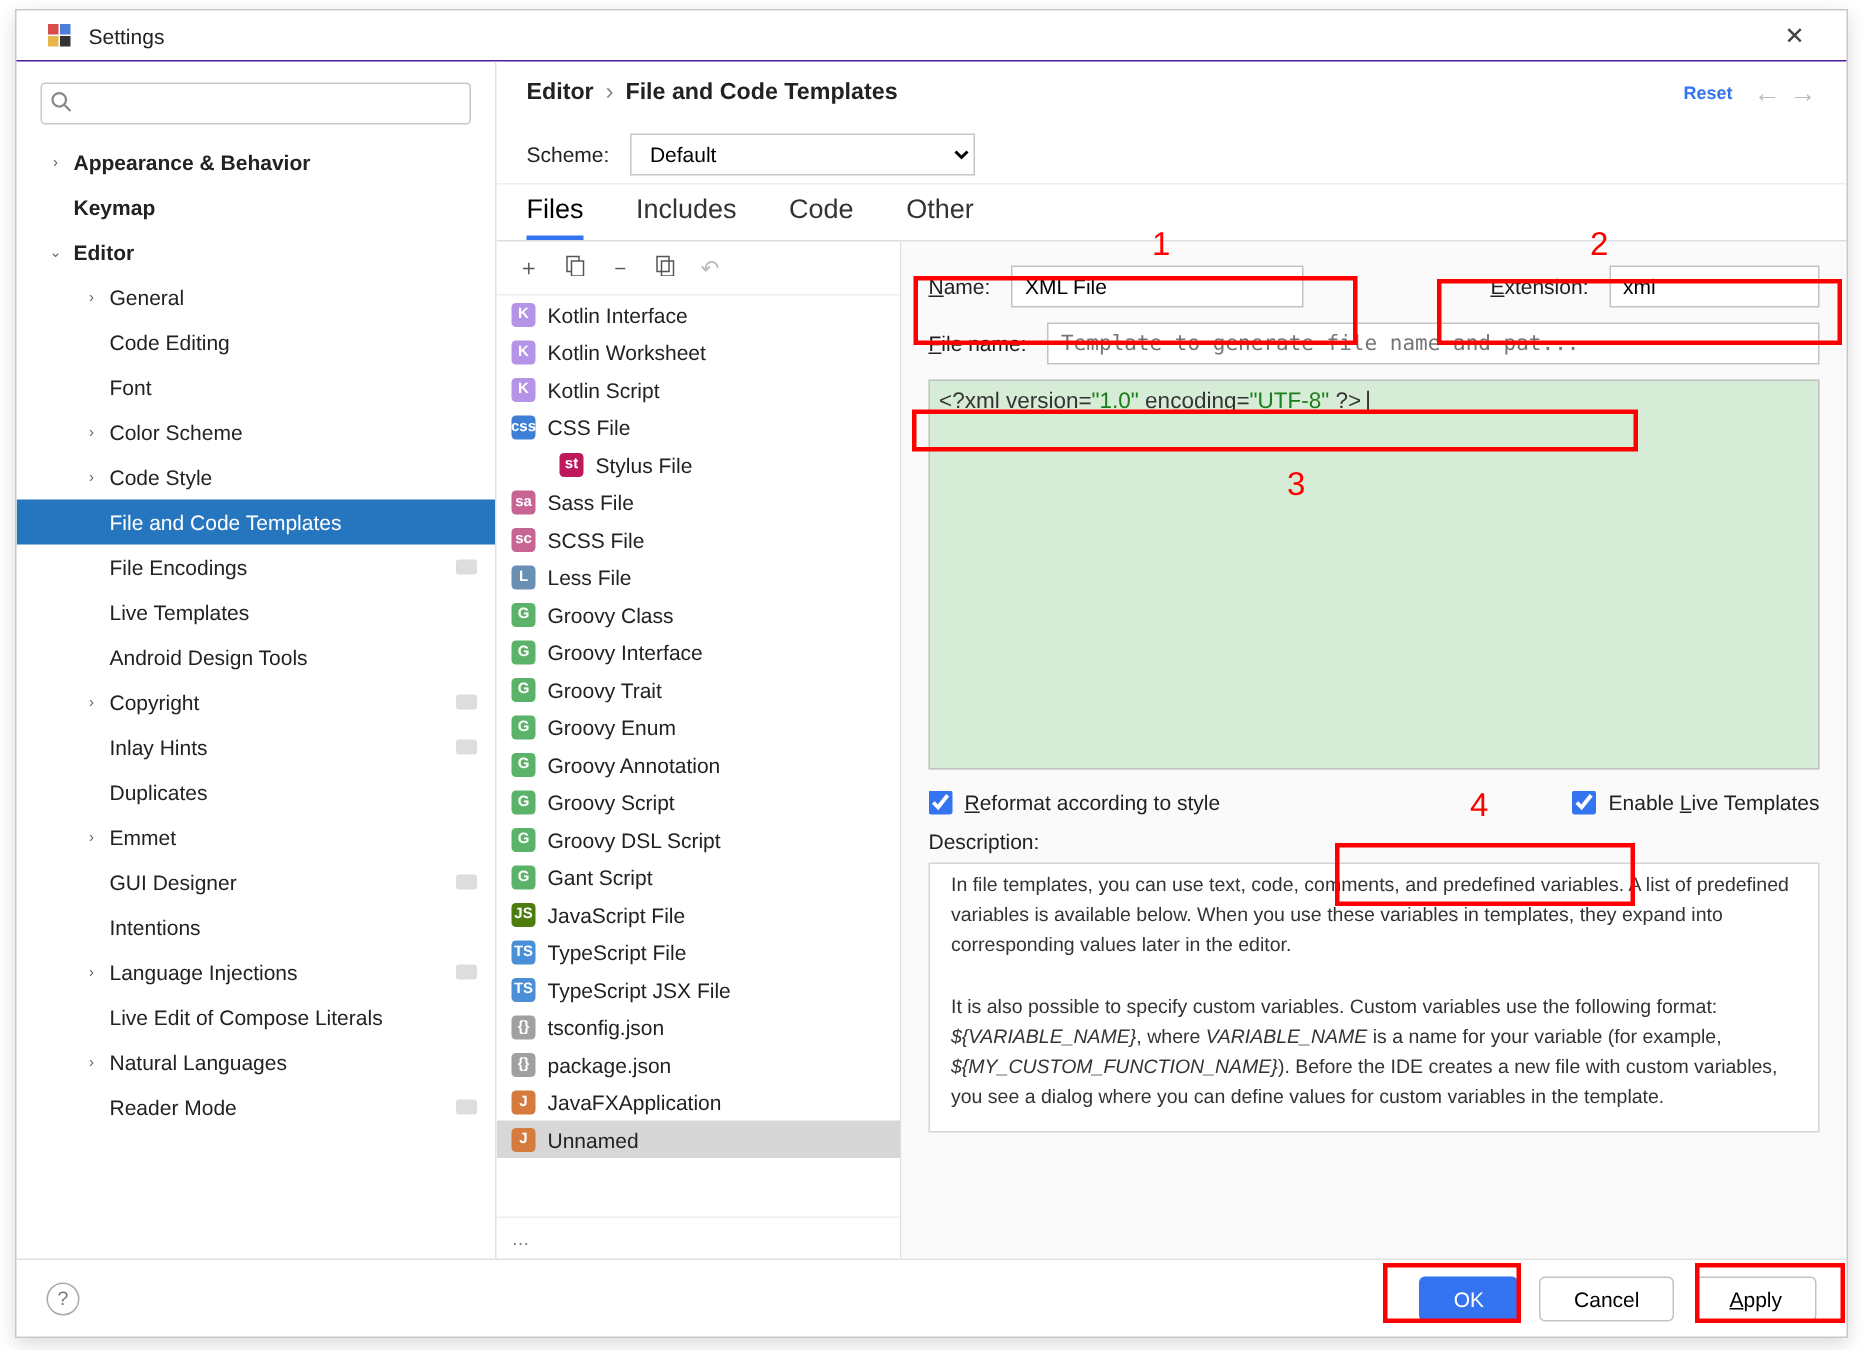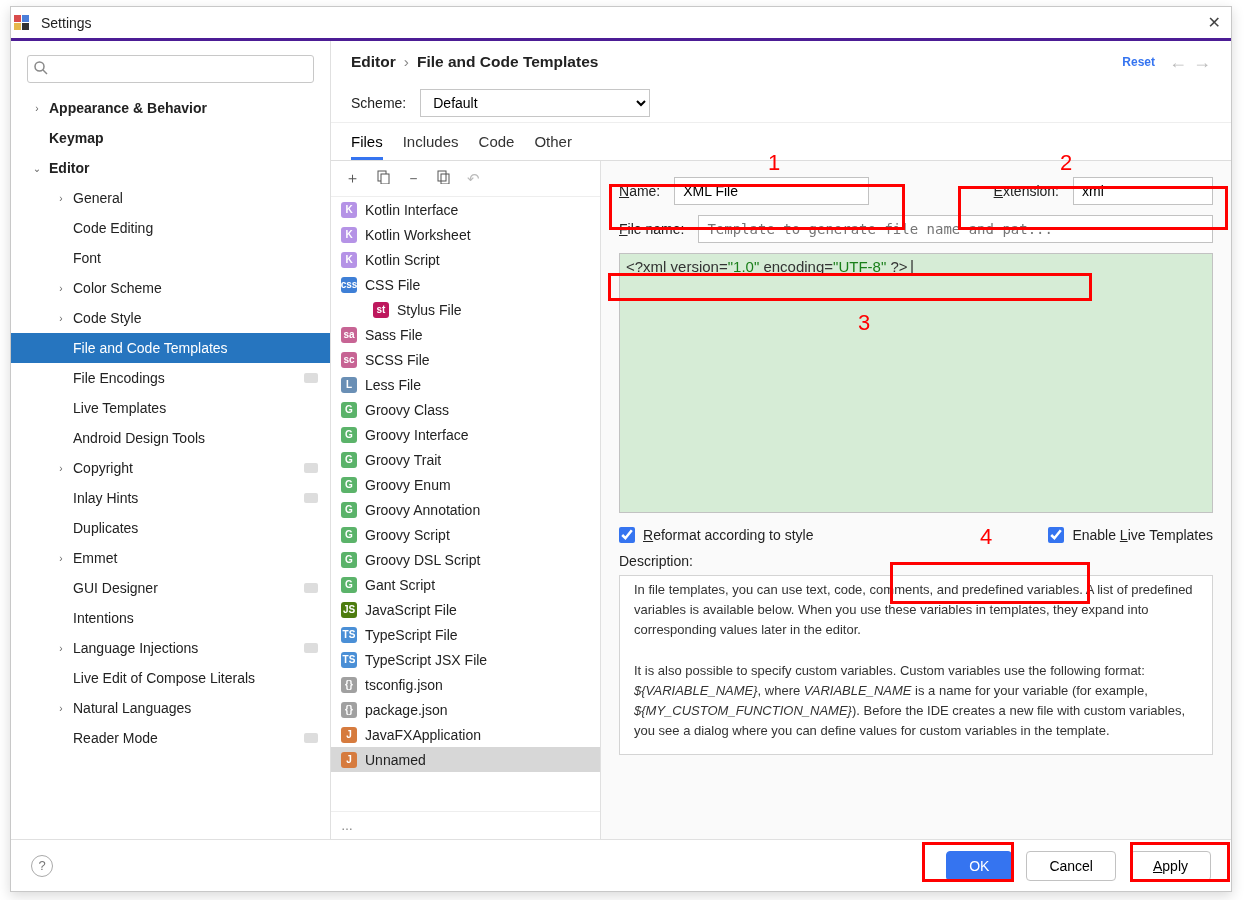--- a/index.html
+++ b/index.html
@@ -1,20 +1,20 @@
 <!DOCTYPE html>
 <html><head>
 <meta charset="utf-8">
 <style>
 * { box-sizing: border-box; margin: 0; padding: 0; font-family: "Segoe UI", Arial, sans-serif; }
 body { width: 1245px; height: 900px; background: #fff; font-size: 13px; color: #222; overflow: hidden; position: relative; }
 
 .dialog { position: absolute; left: 10px; top: 6px; width: 1222px; height: 886px; background: #fff; border: 1px solid #c8c8c8; box-shadow: 0 4px 12px rgba(0,0,0,0.15); display: flex; flex-direction: column; }
 
-.titlebar { height: 34px; display: flex; align-items: center; padding: 0 2px; border-bottom: 3px solid #4c1d95; }
+.titlebar { height: 34px; display: flex; align-items: center; padding: 0 20px; border-bottom: 1px solid #4c1d95; }
 .titlebar .logo { width: 18px; height: 18px; margin-right: 10px; display:inline-flex; }
 .titlebar .title { font-size: 14px; color: #222; }
 .titlebar .close { margin-left: auto; font-size: 16px; cursor: pointer; color: #444; padding: 4px 8px; }
 
 .body { flex: 1; display: flex; overflow: hidden; }
 .sidebar { width: 320px; border-right: 1px solid #e0e0e0; display: flex; flex-direction: column; padding-top: 14px; overflow-y: auto; }
 .search { margin: 0 16px 10px 16px; position: relative; }
 .search input { width: 100%; height: 28px; border: 1px solid #c8c8c8; border-radius: 3px; padding: 0 8px 0 26px; font-size: 13px; }
 .search .mag { position: absolute; left: 6px; top: 5px; color: #888; }
 
@@ -31,21 +31,21 @@
 .breadcrumb { height: 42px; display: flex; align-items: center; padding: 0 20px; font-size: 15.5px; font-weight: 600; }
 .breadcrumb .sep { margin: 0 8px; color: #888; font-weight: normal; }
 .breadcrumb .reset { margin-left: auto; color: #3574f0; font-size: 12px; font-weight: 600; cursor: pointer; }
 .breadcrumb .navs { margin-left: 14px; display: flex; gap: 6px; }
 .breadcrumb .navs span { color: #bbb; cursor: default; font-size: 18px; }
 
 .scheme-row { height: 40px; display: flex; align-items: center; padding: 0 20px; border-bottom: 1px solid #eee; }
 .scheme-row .lbl { font-size: 14px; margin-right: 14px; }
 .scheme-row select { height: 28px; min-width: 230px; border: 1px solid #c6c6c6; padding: 0 8px; font-size: 14px; background:#fff; }
 
-.tabs { height: 38px; display: flex; align-items: flex-end; padding: 0 20px; border-bottom: 1px solid #ddd; gap: 20px; font-size: 15px; }
+.tabs { height: 38px; display: flex; align-items: flex-end; padding: 0 20px; border-bottom: 1px solid #ddd; gap: 35px; font-size: 18px; }
 .tabs .tab { padding-bottom: 10px; cursor: pointer; color: #333; }
 .tabs .tab.active { border-bottom: 3px solid #3574f0; padding-bottom: 7px; color: #000; }
 
 .panel { flex: 1; display: flex; overflow: hidden; }
 .file-list-wrap { width: 270px; border-right: 1px solid #e0e0e0; display: flex; flex-direction: column; }
 .toolbar { height: 36px; border-bottom: 1px solid #eee; display: flex; align-items: center; gap: 16px; padding: 0 14px; color: #555; font-size: 15px; }
 .toolbar span { cursor: pointer; }
 .file-list { flex: 1; overflow-y: auto; }
 .file-item { height: 25px; display: flex; align-items: center; padding: 0 10px; font-size: 14px; cursor: pointer; gap: 8px; }
 .file-item.selected { background: #d7d7d7; }

